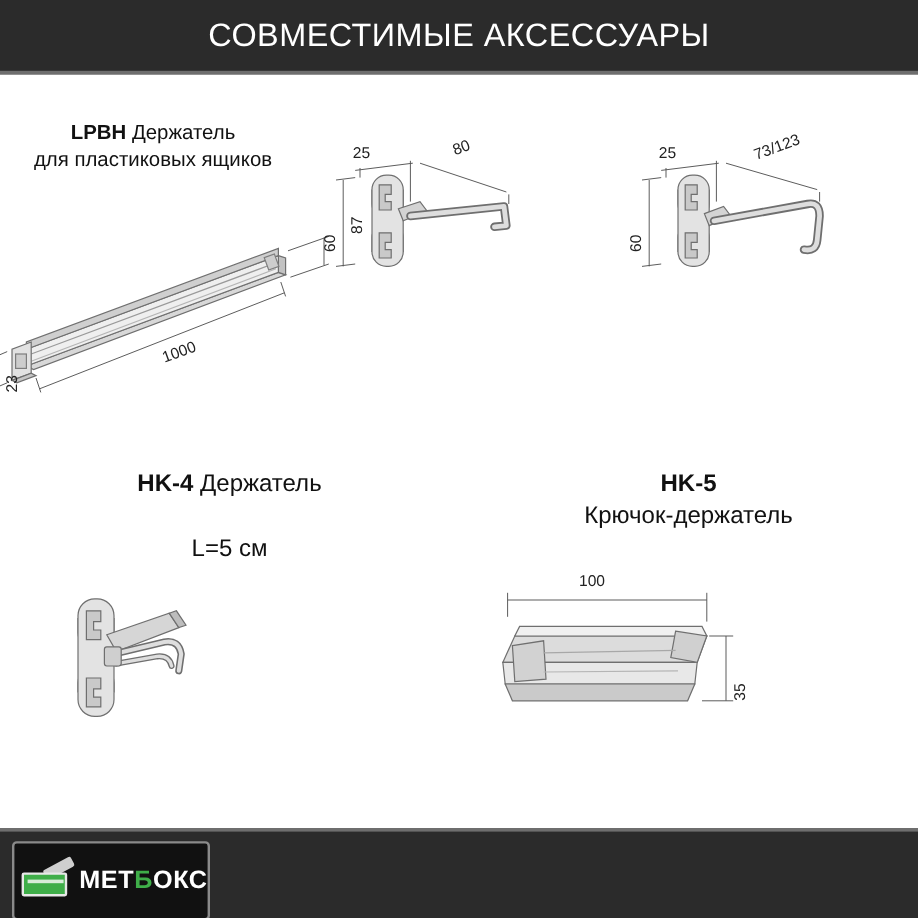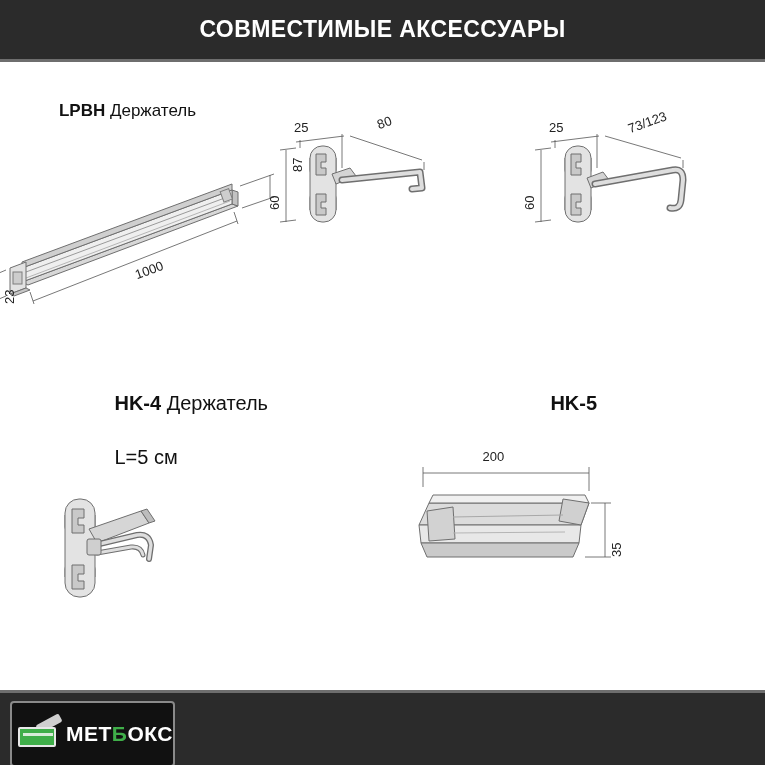--- a/index.html
+++ b/index.html
@@ -18,22 +18,22 @@
   .header {
     height: 62px;
     background: #2b2b2b;
     display: flex;
     align-items: center;
     justify-content: center;
     border-bottom: 3px solid #6e6e6e;
   }
   .header-title {
     color: #ffffff;
-    font-size: 23px;
-    font-weight: bold;
+    font-size: 27px;
+    font-weight: normal;
     letter-spacing: 0.4px;
     text-transform: uppercase;
   }
 
   
   .content {
     position: absolute;
     top: 65px;
     left: 0;
     width: 765px;
@@ -50,20 +50,21 @@
 
   .cell {
     flex: 1 1 33.33%;
     position: relative;
     display: flex;
     flex-direction: column;
     align-items: center;
   }
 
   .item-title {
+    text-align: center;
     font-size: 17px;
     line-height: 1.32;
     color: #111111;
     padding: 0 6px;
   }
   .item-title .code { font-weight: bold; }
   .r2 .item-title { font-size: 20px; line-height: 1.35; margin-top: 30px; }
 
   .figure {
     position: relative;
@@ -153,20 +154,21 @@
 </div>
 
 <div class="content">
 
   <div class="row row-1">
 
     <div class="cell">
       <div class="item-title">
         <span class="code">LPBH</span>
         <span>Держатель</span><br>
+        <span>для пластиковых ящиков</span>
       </div>
       <div class="figure">
         <svg width="255" height="160" viewBox="0 0 255 160" style="position:absolute;left:0;top:20px;">
 
           <polygon points="22,140 232,62 238,64 28,143" fill="#d8d8d8" stroke="#6f6f6f" stroke-width="1"></polygon>
           <polygon points="232,62 238,64 238,50 232,48" fill="#c2c2c2" stroke="#6f6f6f" stroke-width="1"></polygon>
           <polygon points="22,140 232,62 232,48 22,126" fill="#efefef" stroke="#6f6f6f" stroke-width="1"></polygon>
           <polygon points="22,126 232,48 232,42 22,120" fill="#cfcfcf" stroke="#6f6f6f" stroke-width="1"></polygon>
           <line x1="26" y1="130" x2="230" y2="54" stroke="#9a9a9a" stroke-width="1"></line>
           <line x1="26" y1="136" x2="230" y2="59" stroke="#b5b5b5" stroke-width="1"></line>
@@ -282,20 +284,21 @@
           <path d="M52,64 L86,58 Q96,57 98,66" fill="none" stroke="#6f6f6f" stroke-width="5" stroke-linecap="round"></path>
           <path d="M52,64 L86,58 Q96,57 98,66" fill="none" stroke="#dedede" stroke-width="2.8" stroke-linecap="round"></path>
           <rect x="42" y="50" width="14" height="16" rx="2" fill="#cfcfcf" stroke="#6f6f6f" stroke-width="1"></rect>
         </svg>
       </div>
     </div>
 
     <div class="cell">
       <div class="item-title">
         <span class="code">HK-5</span><br>
+        <span>Крючок-держатель</span>
       </div>
       <div class="figure">
         <svg width="230" height="170" viewBox="0 0 230 170" style="position:absolute;left:10px;top:30px;">
 
           <polygon points="26,78 36,56 196,56 188,78" fill="#dcdcdc" stroke="#6f6f6f" stroke-width="1"></polygon>
           <polygon points="26,78 188,78 186,96 28,96" fill="#e8e8e8" stroke="#6f6f6f" stroke-width="1"></polygon>
           <polygon points="28,96 186,96 180,110 34,110" fill="#cacaca" stroke="#6f6f6f" stroke-width="1"></polygon>
 
           <polygon points="36,56 196,56 192,48 40,48" fill="#f0f0f0" stroke="#6f6f6f" stroke-width="1"></polygon>
 
@@ -305,21 +308,21 @@
           <line x1="60" y1="70" x2="170" y2="68" stroke="#a8a8a8" stroke-width="1"></line>
           <line x1="60" y1="86" x2="172" y2="85" stroke="#b5b5b5" stroke-width="1"></line>
 
           <line x1="30" y1="40" x2="30" y2="20" stroke="#555" stroke-width="0.8"></line>
           <line x1="196" y1="44" x2="196" y2="20" stroke="#555" stroke-width="0.8"></line>
           <line x1="30" y1="26" x2="196" y2="26" stroke="#555" stroke-width="0.8"></line>
           <line x1="198" y1="56" x2="218" y2="56" stroke="#555" stroke-width="0.8"></line>
           <line x1="192" y1="110" x2="218" y2="110" stroke="#555" stroke-width="0.8"></line>
           <line x1="212" y1="56" x2="212" y2="110" stroke="#555" stroke-width="0.8"></line>
         </svg>
-        <div class="dim" style="left:100px; top:32px;">200</div>
+        <div class="dim" style="left:100px; top:32px;">100</div>
         <div class="dim rot90" style="left:226px; top:140px;">35</div>
       </div>
     </div>
 
   </div>
 </div>
 
 <div class="footer">
   <div class="logo">
     <div class="logo-mark">

